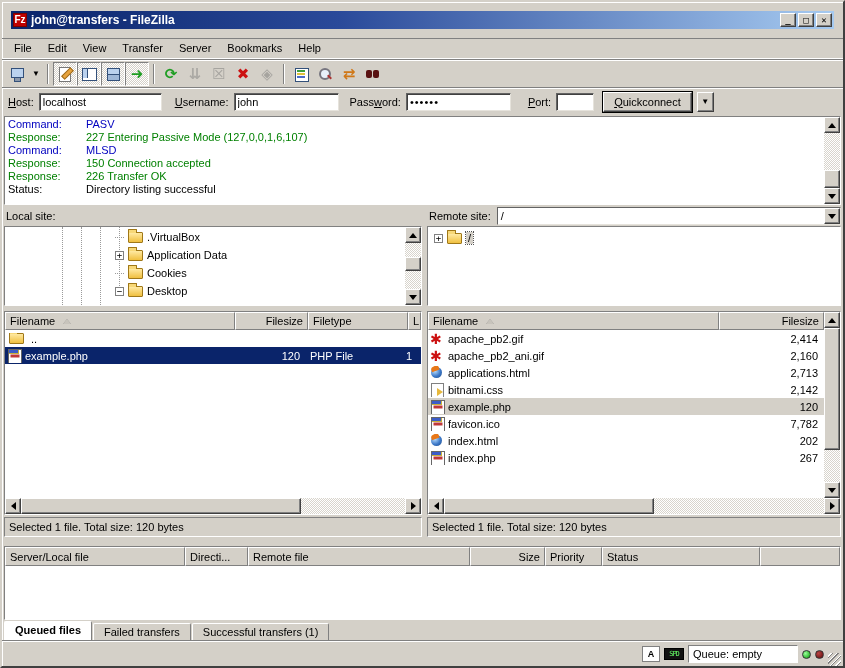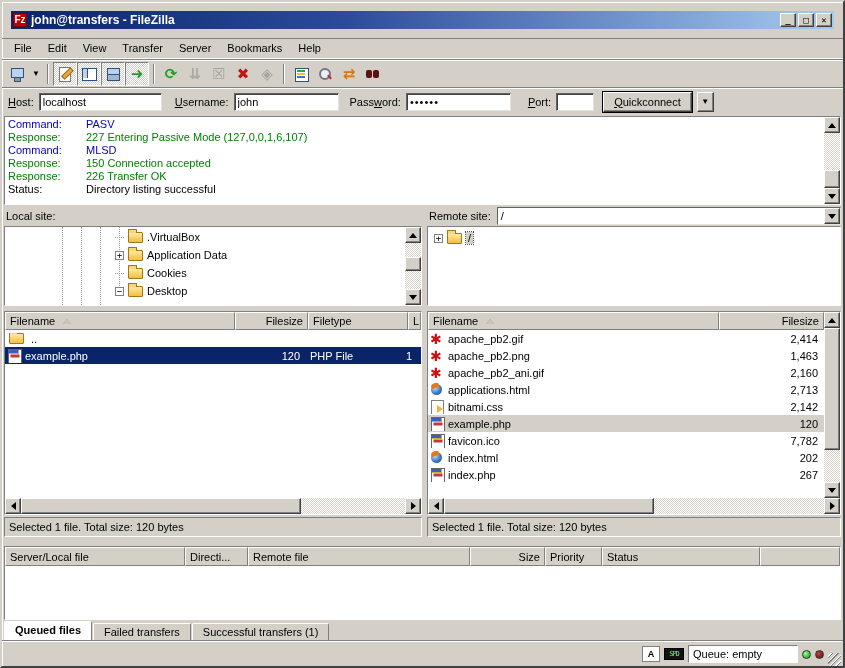--- a/index.html
+++ b/index.html
@@ -401,27 +401,20 @@
               <div class="lrow">
                   <span class="name">
                     <span class="fi fi-apache"></span>
                     <span>apache_pb2.gif</span>
                   </span>
                   <span class="c-size" style="width:105px">2,414</span>
                 </div>
               <div class="lrow">
                   <span class="name">
                     <span class="fi fi-apache"></span>
-                    <span>apache_pb2.png</span>
-                  </span>
-                  <span class="c-size" style="width:105px">1,463</span>
-                </div>
-              <div class="lrow">
-                  <span class="name">
-                    <span class="fi fi-apache"></span>
                     <span>apache_pb2_ani.gif</span>
                   </span>
                   <span class="c-size" style="width:105px">2,160</span>
                 </div>
               <div class="lrow">
                   <span class="name">
                     <span class="fi fi-firefox"></span>
                     <span>applications.html</span>
                   </span>
                   <span class="c-size" style="width:105px">2,713</span>

